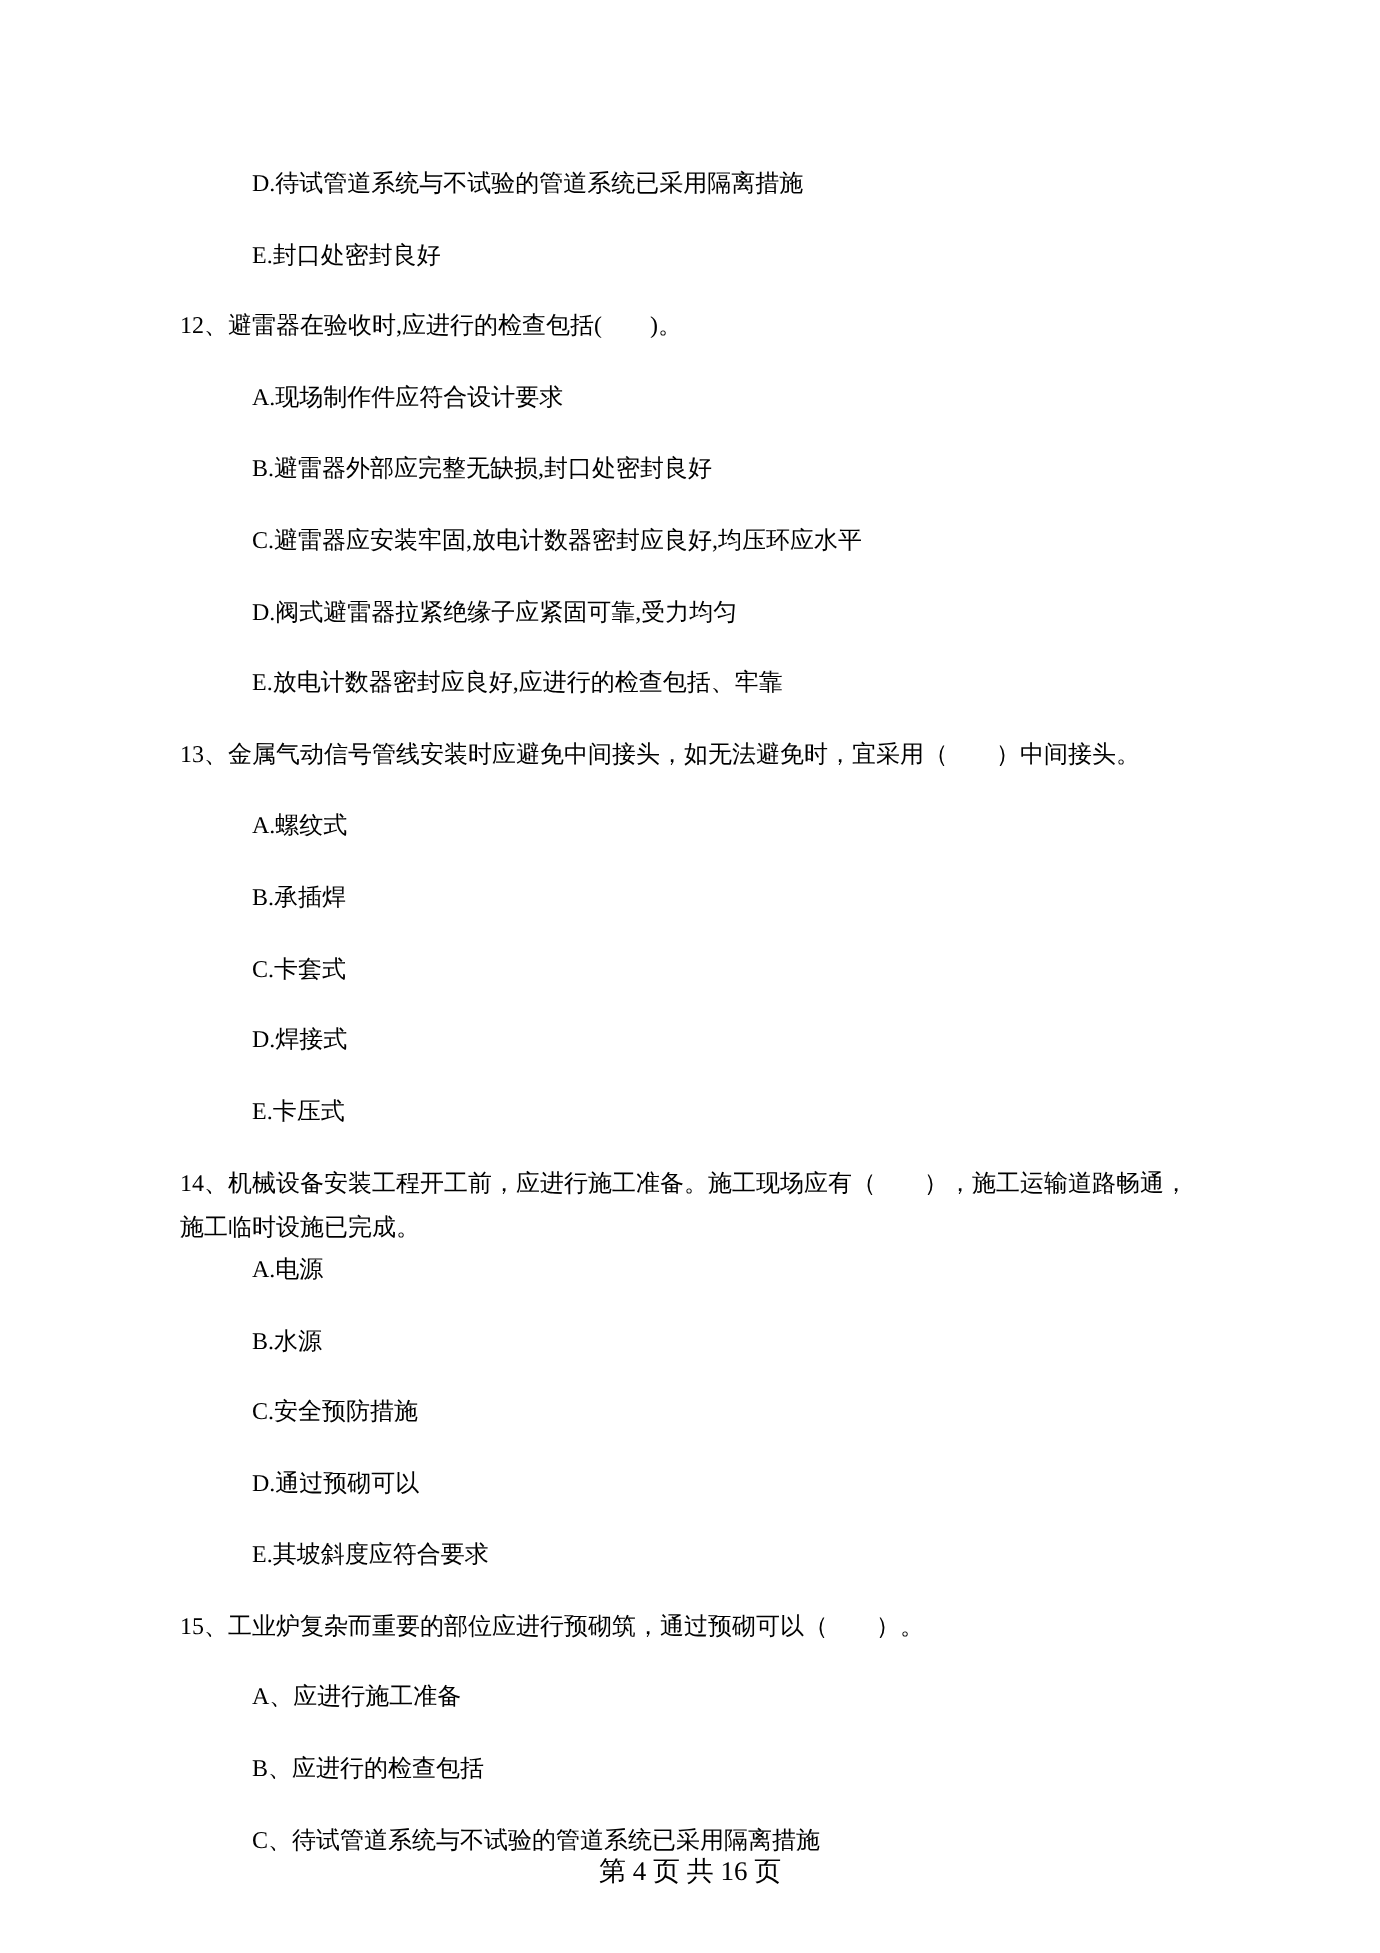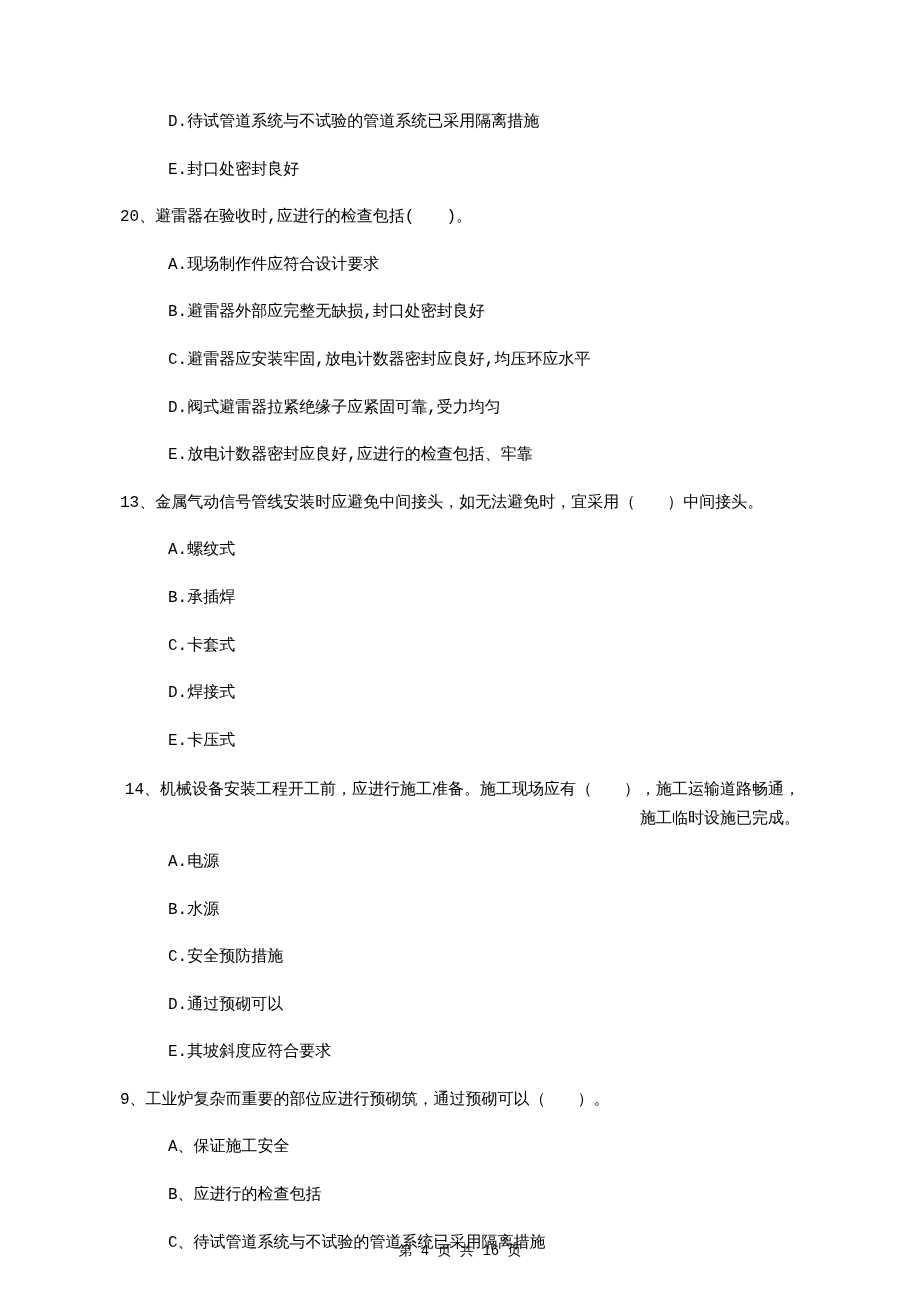--- a/index.html
+++ b/index.html
@@ -1,74 +1,72 @@
 <!DOCTYPE html>
 <html><head>
   <meta charset="utf-8">
   <style>
-    * { margin: 0; padding: 0; box-sizing: border-box; font-family: Liberation Mono, monospace; }
+    * { margin: 0; padding: 0; box-sizing: border-box; }
     body {
       width: 920px;
       height: 1302px;
       background: #fff;
       font-family: "SimSun", "宋体", serif;
       font-size: 16px;
       line-height: 1.6;
       color: #000;
       padding: 110px 120px 50px 120px;
       position: relative;
     }
     .option {
       margin-left: 48px;
       margin-bottom: 22px;
     }
     .question {
       margin-bottom: 22px;
       margin-top: 4px;
     }
     .question-multiline {
-      margin-bottom: 16px;
       margin-top: 4px;
       line-height: 1.8;
-      text-align: right;
     }
     .page-footer {
       position: absolute;
       bottom: 40px;
       left: 0;
       right: 0;
       text-align: center;
-      font-size: 14px;
+      font-size: 18px;
     }
   </style>
 </head>
 <body>
 
 <div class="option">D.待试管道系统与不试验的管道系统已采用隔离措施</div>
 <div class="option">E.封口处密封良好</div>
 
-<div class="question">20、避雷器在验收时,应进行的检查包括(　　)。</div>
+<div class="question">12、避雷器在验收时,应进行的检查包括(　　)。</div>
 <div class="option">A.现场制作件应符合设计要求</div>
 <div class="option">B.避雷器外部应完整无缺损,封口处密封良好</div>
 <div class="option">C.避雷器应安装牢固,放电计数器密封应良好,均压环应水平</div>
 <div class="option">D.阀式避雷器拉紧绝缘子应紧固可靠,受力均匀</div>
 <div class="option">E.放电计数器密封应良好,应进行的检查包括、牢靠</div>
 
 <div class="question">13、金属气动信号管线安装时应避免中间接头，如无法避免时，宜采用（　　）中间接头。</div>
 <div class="option">A.螺纹式</div>
 <div class="option">B.承插焊</div>
 <div class="option">C.卡套式</div>
 <div class="option">D.焊接式</div>
 <div class="option">E.卡压式</div>
 
 <div class="question-multiline">14、机械设备安装工程开工前，应进行施工准备。施工现场应有（　　），施工运输道路畅通，施工临时设施已完成。</div>
 <div class="option">A.电源</div>
 <div class="option">B.水源</div>
 <div class="option">C.安全预防措施</div>
 <div class="option">D.通过预砌可以</div>
 <div class="option">E.其坡斜度应符合要求</div>
 
-<div class="question">9、工业炉复杂而重要的部位应进行预砌筑，通过预砌可以（　　）。</div>
-<div class="option">A、保证施工安全</div>
+<div class="question">15、工业炉复杂而重要的部位应进行预砌筑，通过预砌可以（　　）。</div>
+<div class="option">A、应进行施工准备</div>
 <div class="option">B、应进行的检查包括</div>
 <div class="option">C、待试管道系统与不试验的管道系统已采用隔离措施</div>
 
 <div class="page-footer">第 4 页 共 16 页</div>
 
 </body></html>

